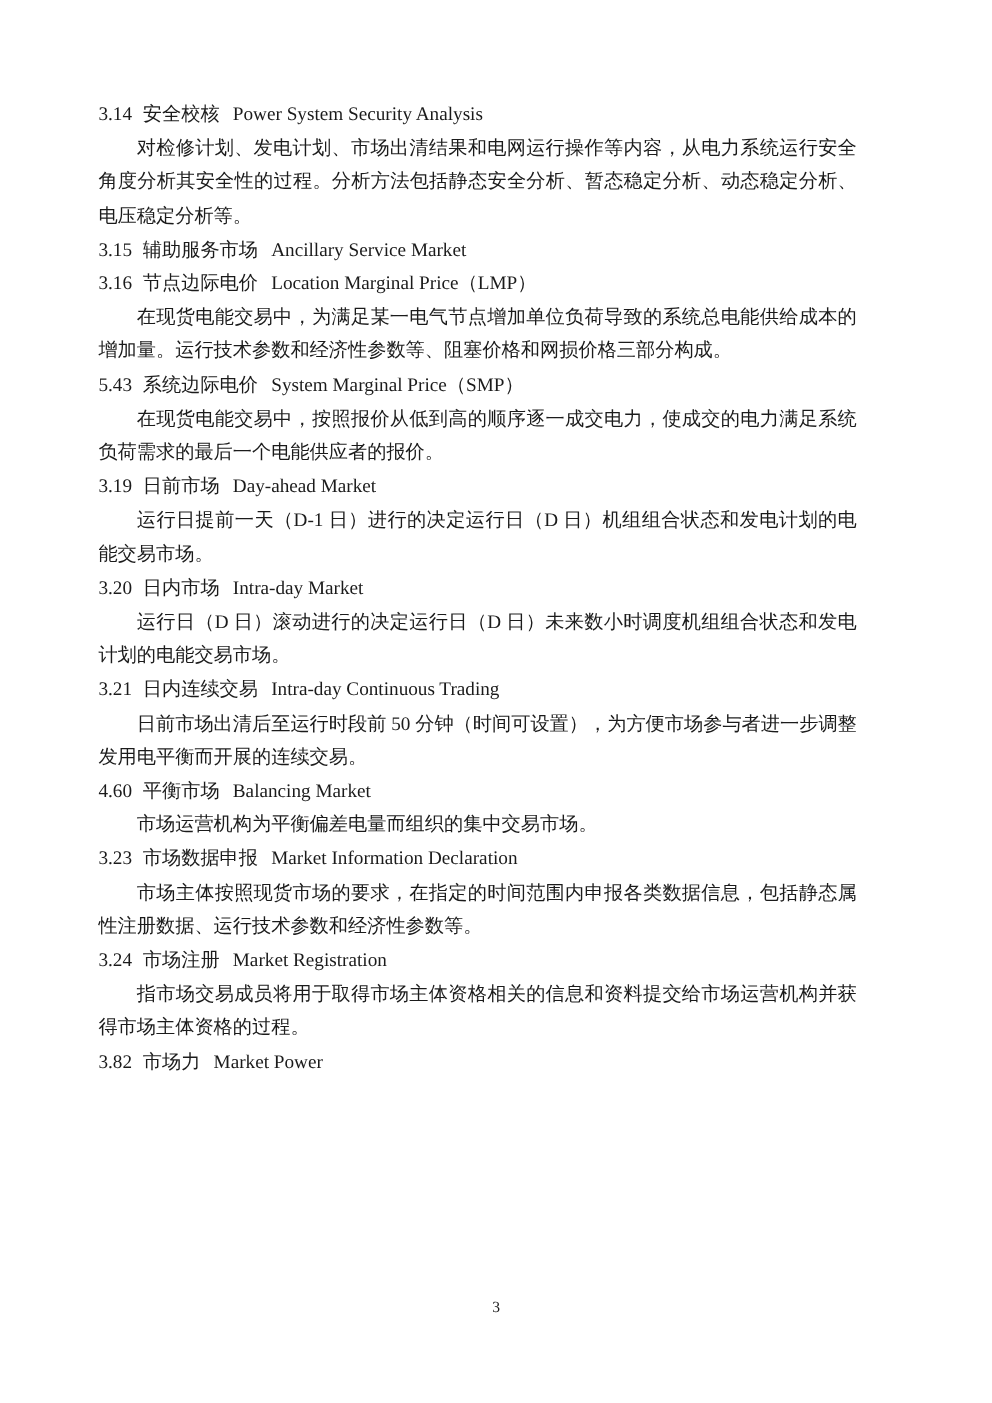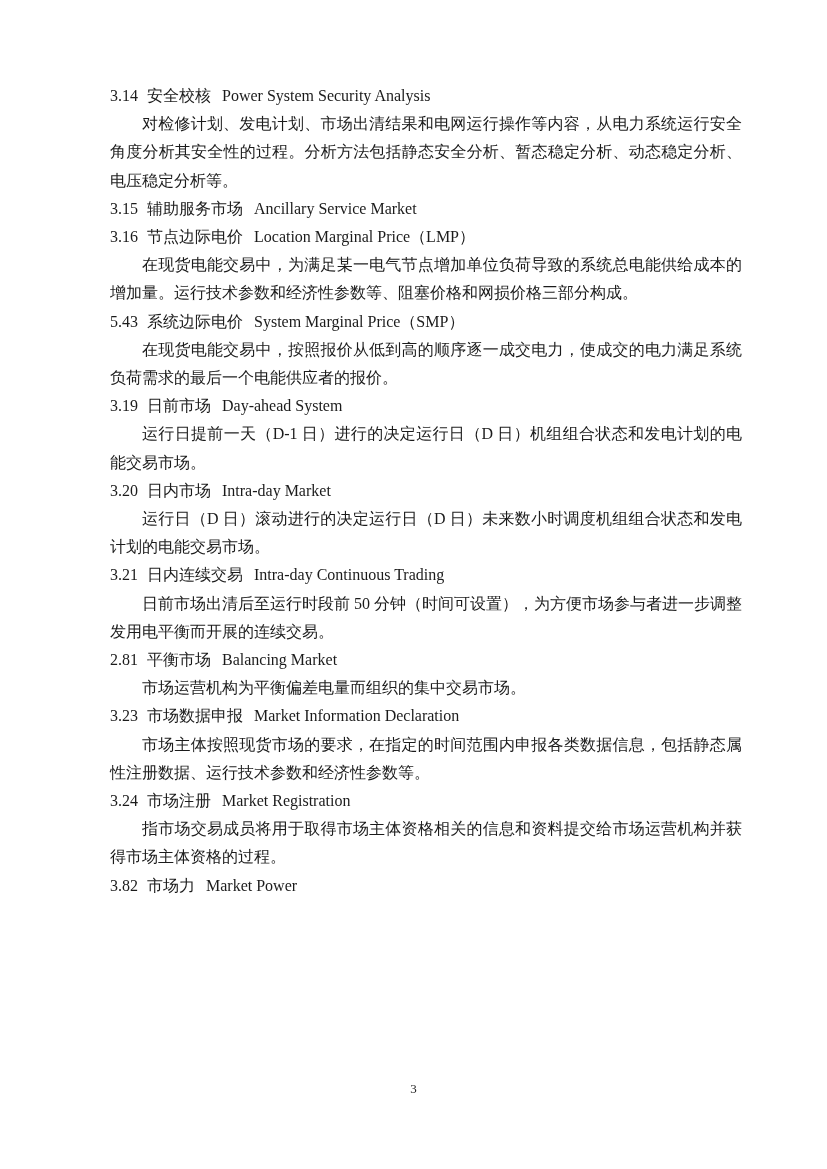--- a/index.html
+++ b/index.html
@@ -11,21 +11,21 @@
     position: relative;
     width: 827px;
     height: 1169px;
     background: #ffffff;
     color: #1b1b1b;
     font-family: "Liberation Serif", "DejaVu Serif", serif;
     overflow: hidden;
   }
   .content {
     position: absolute;
-    left: 110px;
+    left: 82px;
     top: 82px;
     width: 632px;
     font-size: 16px;
     line-height: 28.2px;
     text-align: justify;
   }
   .section { margin: 0; }
   .heading {
     margin: 0;
     text-align: left;
@@ -67,36 +67,36 @@
       <p class="def">在现货电能交易中，为满足某一电气节点增加单位负荷导致的系统总电能供给成本的增加量。运行技术参数和经济性参数等、阻塞价格和网损价格三部分构成。</p>
     </div>
 
     <div class="section">
       <p class="heading"><span class="num">5.43</span><span class="zh">系统边际电价</span><span class="en">System Marginal Price（SMP）</span></p>
       <p class="def">在现货电能交易中，按照报价从低到高的顺序逐一成交电力，使成交的电力满足系统负荷需求的最后一个电能供应者的报价。</p>
     </div>
 
 
     <div class="section">
-      <p class="heading"><span class="num">3.19</span><span class="zh">日前市场</span><span class="en">Day-ahead System</span></p>
+      <p class="heading"><span class="num">3.19</span><span class="zh">日前市场</span><span class="en">Day-ahead Market</span></p>
       <p class="def">运行日提前一天（D-1 日）进行的决定运行日（D 日）机组组合状态和发电计划的电能交易市场。</p>
     </div>
 
     <div class="section">
       <p class="heading"><span class="num">3.20</span><span class="zh">日内市场</span><span class="en">Intra-day Market</span></p>
       <p class="def">运行日（D 日）滚动进行的决定运行日（D 日）未来数小时调度机组组合状态和发电计划的电能交易市场。</p>
     </div>
 
     <div class="section">
       <p class="heading"><span class="num">3.21</span><span class="zh">日内连续交易</span><span class="en">Intra-day Continuous Trading</span></p>
       <p class="def">日前市场出清后至运行时段前 50 分钟（时间可设置），为方便市场参与者进一步调整发用电平衡而开展的连续交易。</p>
     </div>
 
     <div class="section">
-      <p class="heading"><span class="num">2.81</span><span class="zh">平衡市场</span><span class="en">Balancing Market</span></p>
+      <p class="heading"><span class="num">4.60</span><span class="zh">平衡市场</span><span class="en">Balancing Market</span></p>
       <p class="def">市场运营机构为平衡偏差电量而组织的集中交易市场。</p>
     </div>
 
     <div class="section">
       <p class="heading"><span class="num">3.23</span><span class="zh">市场数据申报</span><span class="en">Market Information Declaration</span></p>
       <p class="def">市场主体按照现货市场的要求，在指定的时间范围内申报各类数据信息，包括静态属性注册数据、运行技术参数和经济性参数等。</p>
     </div>
 
     <div class="section">
       <p class="heading"><span class="num">3.24</span><span class="zh">市场注册</span><span class="en">Market Registration</span></p>

